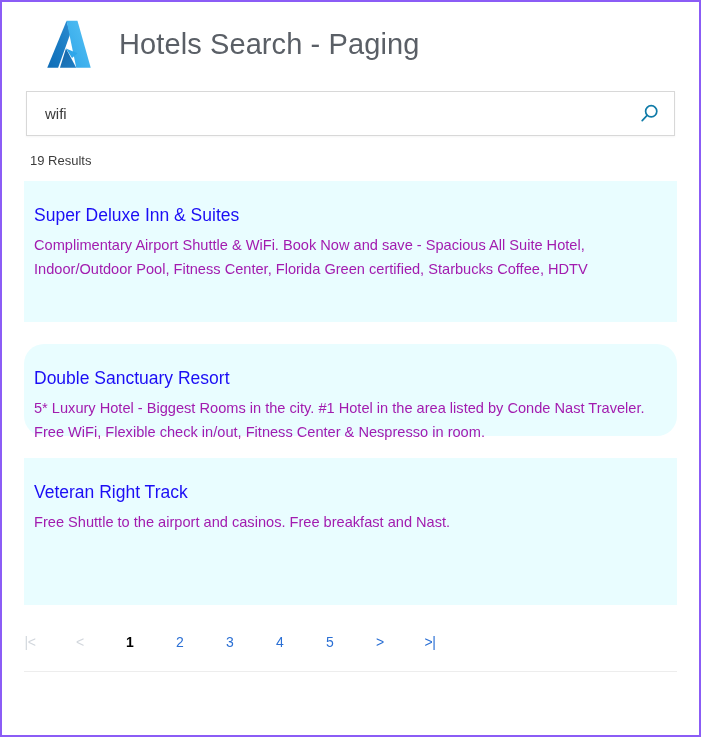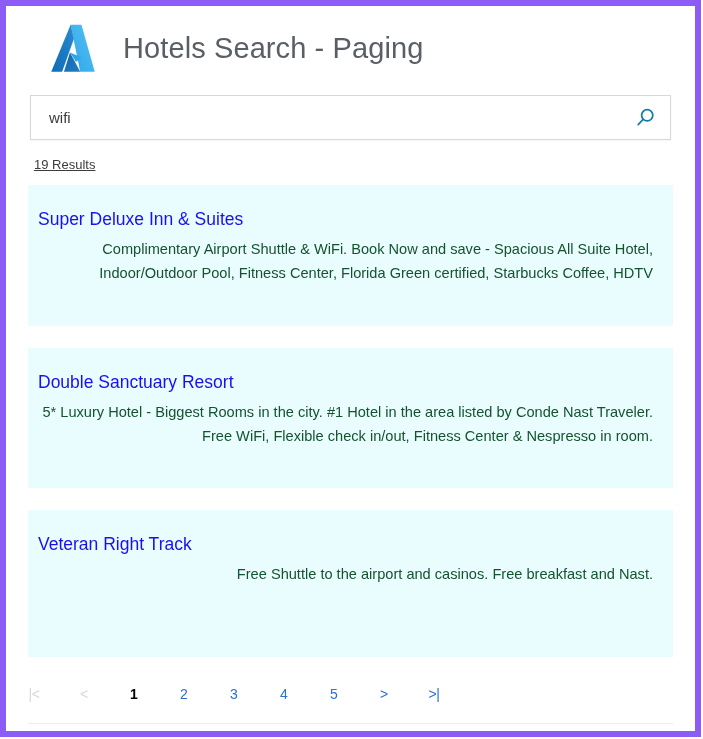--- a/index.html
+++ b/index.html
@@ -14,21 +14,21 @@
     font-family: "Liberation Sans", sans-serif;
     overflow: hidden;
   }
 
   #page-frame {
     position: absolute;
     left: 0;
     top: 0;
     width: 701px;
     height: 737px;
-    border: 6px solid #8b5cf6;
+    border: 2px solid #8b5cf6;
     box-sizing: border-box;
     background: #ffffff;
   }
 
   
   .header {
     display: flex;
     align-items: center;
     padding: 14px 0 0 38px;
     height: 74px;
@@ -86,51 +86,49 @@
     align-items: center;
     justify-content: center;
   }
   .search-btn svg { display: block; }
 
   
   .results-count {
     margin: 17px 0 0 28px;
     font-size: 13px;
     color: #3c3c3c;
-    text-decoration: underline;
   }
 
   
   .results-list {
     margin: 13px 22px 0 22px;
   }
   .result-card {
     background: #e9fdff;
     padding: 24px 20px 14px 10px;
     margin-bottom: 22px;
     box-sizing: border-box;
   }
   .result-card.h1 { height: 141px; }
-  .result-card.h2 { height: 140px; }
+  .result-card.h2 { height: 92px; border-radius: 20px; }
   .result-card.h3 { height: 147px; }
   .result-title {
     display: block;
     color: #1b0df5;
     font-size: 17.5px;
     line-height: 1.25;
     text-decoration: none;
     cursor: pointer;
     margin: 0 0 7px 0;
   }
   .result-desc {
     font-size: 14.6px;
-    color: #14532d;
+    color: #a21caf;
     line-height: 1.62;
     margin: 0;
-    text-align: right;
   }
 
   
   .pager {
     display: flex;
     align-items: center;
     margin: -2px 0 0 18px;
     height: 34px;
     font-size: 14px;
   }

